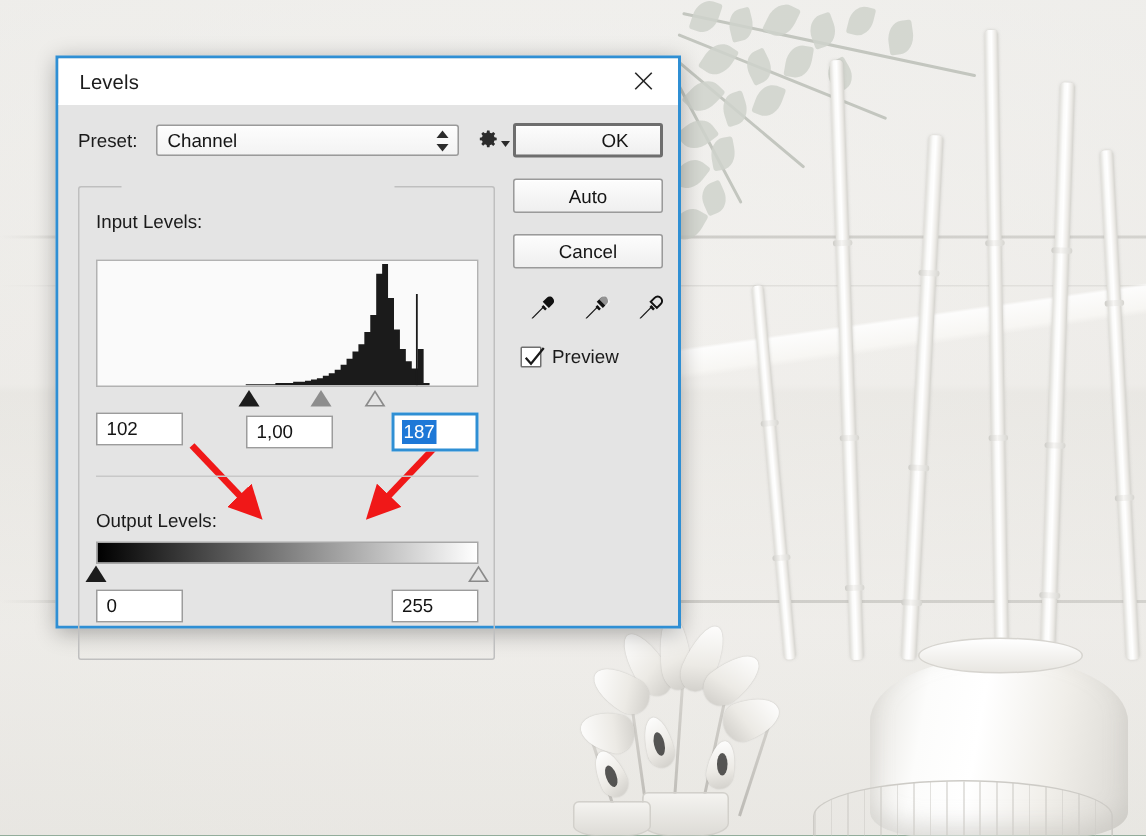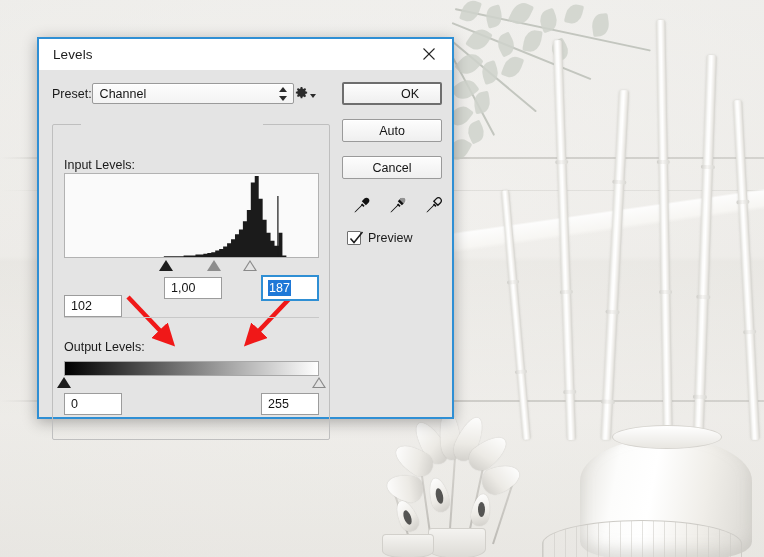--- a/index.html
+++ b/index.html
@@ -146,21 +146,21 @@
   #body {
     position: relative;
     height: calc(100% - 31px);
     background: #e4e4e4;
     padding: 0;
   }
 
   
   .preset-row {
     position: absolute; left: 13px; top: 13px;
-    display: flex; align-items: center; gap: 0;
+    display: flex; align-items: center; gap: 12px;
   }
   .lbl { font-size: 12.5px; color: #1a1a1a; }
   .combo {
     position: relative;
     background: linear-gradient(180deg,#fdfdfd,#f3f3f3);
     border: 1px solid #9a9a9a;
     border-radius: 2px;
     height: 21px;
     display: flex; align-items: center;
     padding: 0 22px 0 7px;
@@ -243,21 +243,21 @@
   .channel-row {
     position: absolute; left: 28px; top: -11px;
     display: flex; align-items: center; gap: 8px;
     background: #e4e4e4; padding: 0 4px;
   }
   #channel-combo { width: 88px; }
 
   .sec-label {
     position: absolute; font-size: 12.5px; color: #1a1a1a;
   }
-  #input-label { left: 11px; top: 33px; }
+  #input-label { left: 11px; top: 16px; }
   #output-label { left: 11px; top: 215px; }
 
   
   #hist {
     position: absolute; left: 11px; top: 48px;
     width: 255px; height: 85px;
     background: #fafafa;
     border: 1px solid #b2b2b2;
     overflow: hidden;
   }
@@ -301,21 +301,21 @@
     display: flex; align-items: center;
     padding-left: 6px;
     cursor: text;
   }
   .numfield.focused {
     border: 2px solid #2f8fd4;
     padding-left: 5px;
   }
   .sel { background:#1e78d7; color:#ffffff; padding: 1px 1px; }
 
-  #f-black { left: 11px; top: 170px; width: 58px; }
+  #f-black { left: 11px; top: 150px; width: 58px; }
   #f-gamma { left: 111px; top: 152px; width: 58px; }
   #f-white { left: 208px; top: 150px; width: 58px; height: 26px; }
 
   .divider {
     position: absolute; left: 11px; top: 192px;
     width: 255px; height: 1px; background: #c8c8c8;
   }
 
   
   #out-grad {

